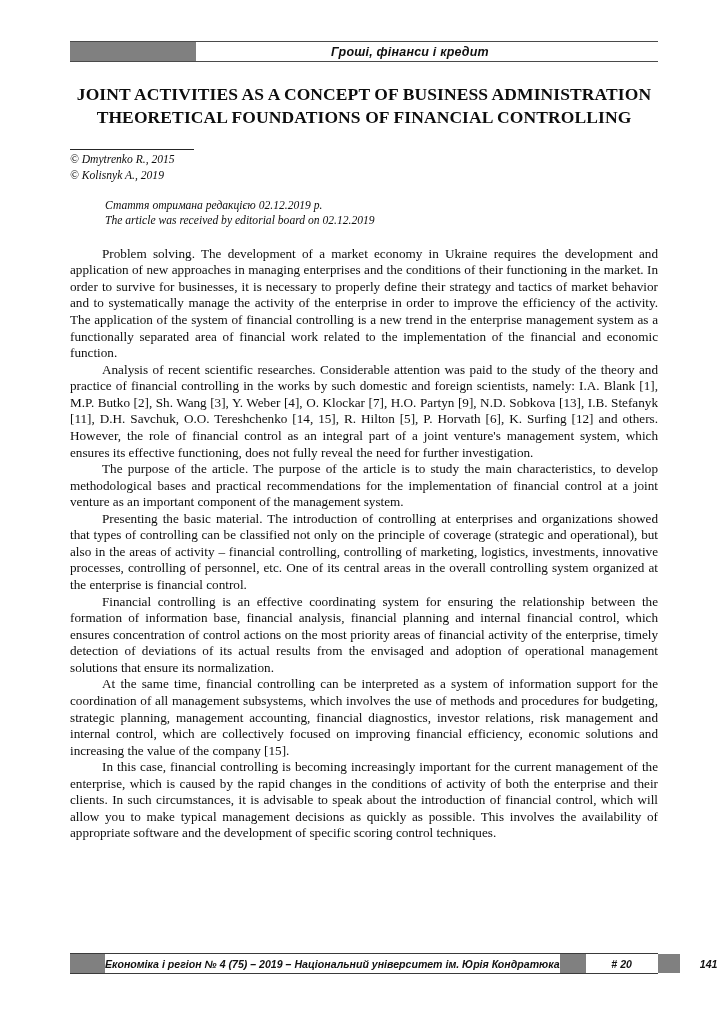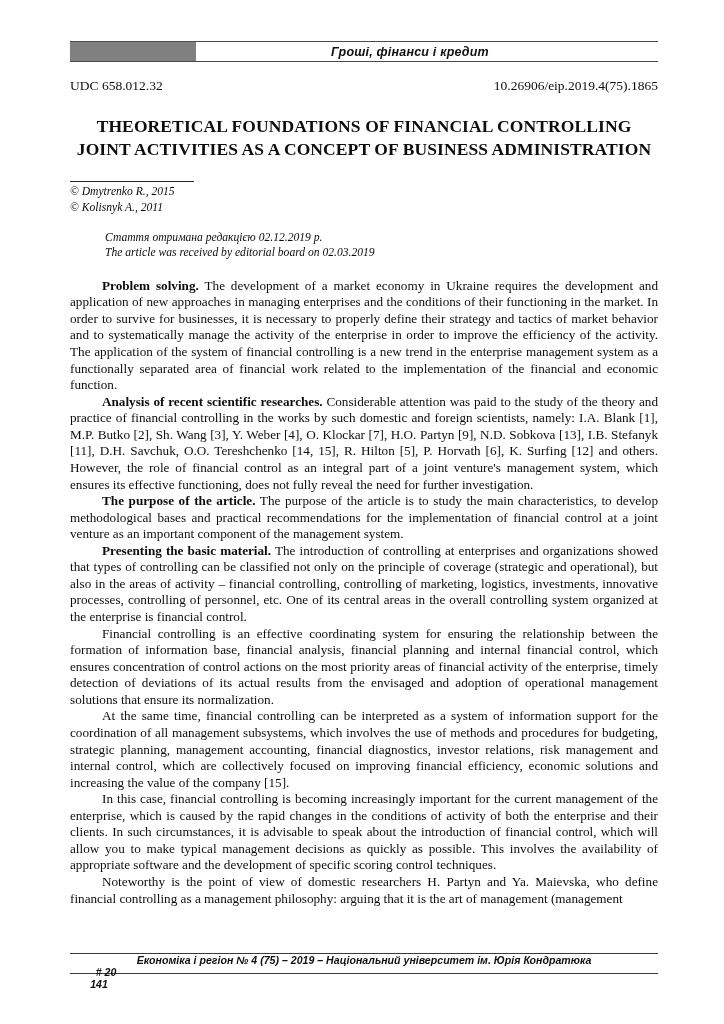--- a/index.html
+++ b/index.html
@@ -112,39 +112,38 @@
     line-height: 1.255;
     text-align: justify;
     text-justify: inter-word;
     hyphens: none;
   }
   .body-text p {
     margin: 0;
     text-indent: 32px;
   }
   .body-text p .lead {
-    font-weight: bold;
+    font-weight: normal;
   }
 
   
   .footer {
     position: absolute;
     left: 70px;
     top: 953px;
     width: 588px;
     border-top: 1.6px solid #3a3a3a;
     border-bottom: 1.6px solid #3a3a3a;
     height: 19px;
     display: flex;
     align-items: stretch;
     font-family: "Liberation Sans", "DejaVu Sans", sans-serif;
     font-style: italic;
     font-weight: bold;
     font-size: 10.6px;
-    flex-direction: column;
   }
   .f-gray { background: #808080; }
   .f-g1 { width: 35px; flex: 0 0 auto; }
   .f-g2 { width: 26px; flex: 0 0 auto; }
   .f-g3 { width: 22px; flex: 0 0 auto; }
   .f-journal {
     flex: 1 1 auto;
     display: flex;
     align-items: center;
     justify-content: center;
@@ -173,60 +172,55 @@
 
 <div class="page">
 
   <div class="content">
 
     <div class="runhead">
       <div class="runhead-block"></div>
       <div class="runhead-title">Гроші, фінанси і кредит</div>
     </div>
 
-    <div class="idline">
-      <span>UDC 658.012.32</span>
-      <span>10.26906/eip.2019.4(75).1865</span>
-    </div>
 
     <div class="title">
+      <div>JOINT ACTIVITIES AS A CONCEPT OF BUSINESS ADMINISTRATION</div>
       <div>THEORETICAL FOUNDATIONS OF FINANCIAL CONTROLLING</div>
-      <div>JOINT ACTIVITIES AS A CONCEPT OF BUSINESS ADMINISTRATION</div>
     </div>
 
 
     <div class="cr-rule"></div>
     <div class="copyright">
       <div>© Dmytrenko R., 2015</div>
-      <div>© Kolisnyk A., 2011</div>
+      <div>© Kolisnyk A., 2019</div>
     </div>
 
     <div class="received">
       <div>Стаття отримана редакцією 02.12.2019 р.</div>
-      <div>The article was received by editorial board on 02.03.2019</div>
+      <div>The article was received by editorial board on 02.12.2019</div>
     </div>
 
     <div class="body-text">
 
       <p><span class="lead">Problem solving.</span><span> The development of a market economy in Ukraine requires the development and application of new approaches in managing enterprises and the conditions of their functioning in the market. In order to survive for businesses, it is necessary to properly define their strategy and tactics of market behavior and to systematically manage the activity of the enterprise in order to improve the efficiency of the activity. The application of the system of financial controlling is a new trend in the enterprise management system as a functionally separated area of financial work related to the implementation of the financial and economic function.</span></p>
 
       <p><span class="lead">Analysis of recent scientific researches.</span><span> Considerable attention was paid to the study of the theory and practice of financial controlling in the works by such domestic and foreign scientists, namely: I.A. Blank [1], M.P. Butko [2], Sh. Wang [3], Y. Weber [4], O. Klockar [7], H.O. Partyn [9], N.D. Sobkova [13], I.B. Stefanyk [11], D.H. Savchuk, O.O. Tereshchenko [14, 15], R. Hilton [5], P. Horvath [6], K. Surfing [12] and others. However, the role of financial control as an integral part of a joint venture's management system, which ensures its effective functioning, does not fully reveal the need for further investigation.</span></p>
 
       <p><span class="lead">The purpose of the article.</span><span> The purpose of the article is to study the main characteristics, to develop methodological bases and practical recommendations for the implementation of financial control at a joint venture as an important component of the management system.</span></p>
 
       <p><span class="lead">Presenting the basic material.</span><span> The introduction of controlling at enterprises and organizations showed that types of controlling can be classified not only on the principle of coverage (strategic and operational), but also in the areas of activity – financial controlling, controlling of marketing, logistics, investments, innovative processes, controlling of personnel, etc. One of its central areas in the overall controlling system organized at the enterprise is financial control.</span></p>
 
       <p>Financial controlling is an effective coordinating system for ensuring the relationship between the formation of information base, financial analysis, financial planning and internal financial control, which ensures concentration of control actions on the most priority areas of financial activity of the enterprise, timely detection of deviations of its actual results from the envisaged and adoption of operational management solutions that ensure its normalization.</p>
 
       <p>At the same time, financial controlling can be interpreted as a system of information support for the coordination of all management subsystems, which involves the use of methods and procedures for budgeting, strategic planning, management accounting, financial diagnostics, investor relations, risk management and internal control, which are collectively focused on improving financial efficiency, economic solutions and increasing the value of the company [15].</p>
 
 
       <p>In this case, financial controlling is becoming increasingly important for the current management of the enterprise, which is caused by the rapid changes in the conditions of activity of both the enterprise and their clients. In such circumstances, it is advisable to speak about the introduction of financial control, which will allow you to make typical management decisions as quickly as possible. This involves the availability of appropriate software and the development of specific scoring control techniques.</p>
 
-      <p>Noteworthy is the point of view of domestic researchers H. Partyn and Ya. Maievska, who define financial controlling as a management philosophy: arguing that it is the art of management (management</p>
 
     </div>
 
   </div>
 
   <div class="footer">
     <div class="f-gray f-g1"></div>
     <div class="f-journal">Економіка і регіон № 4 (75) – 2019 – Національний університет ім. Юрія Кондратюка</div>
     <div class="f-gray f-g2"></div>
     <div class="f-issue"># 20</div>

